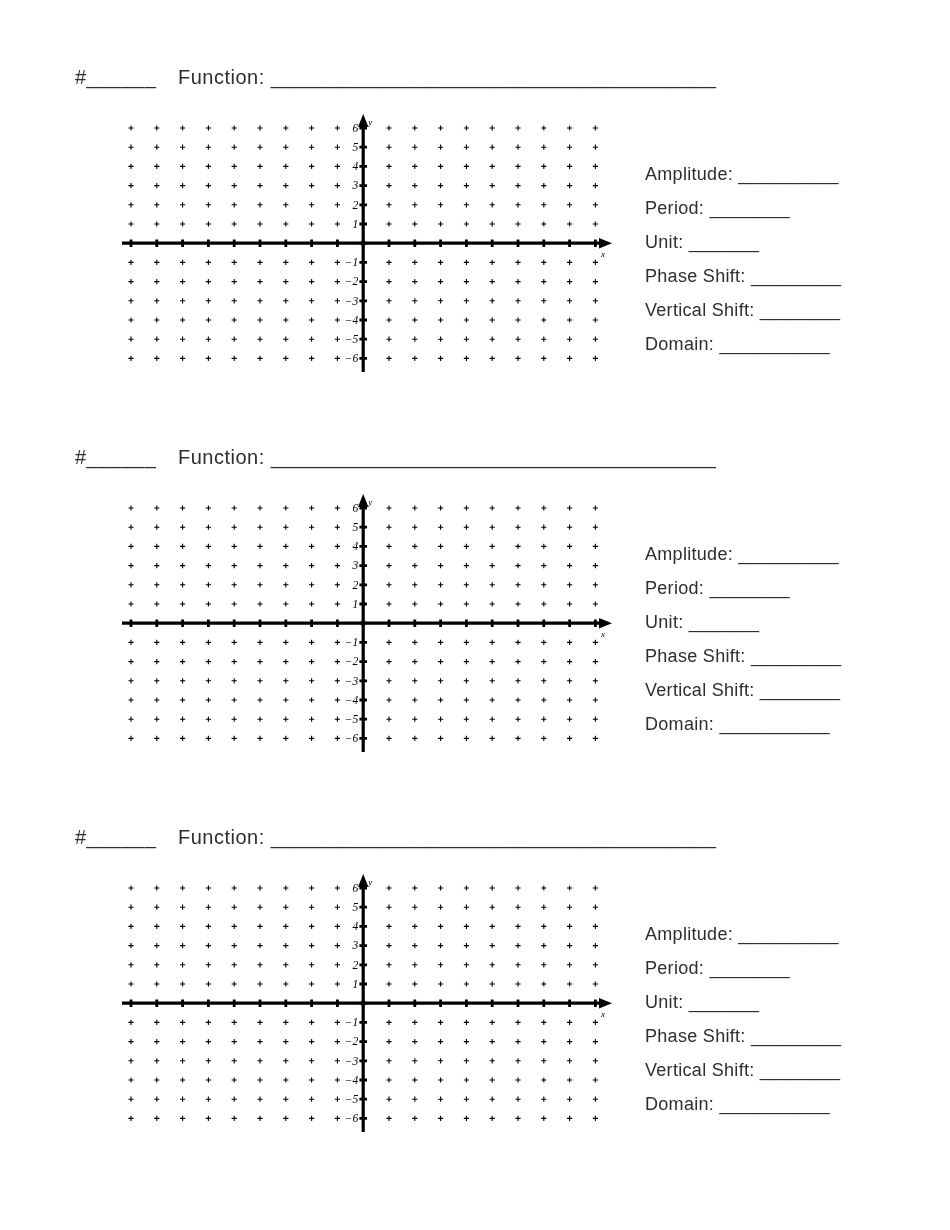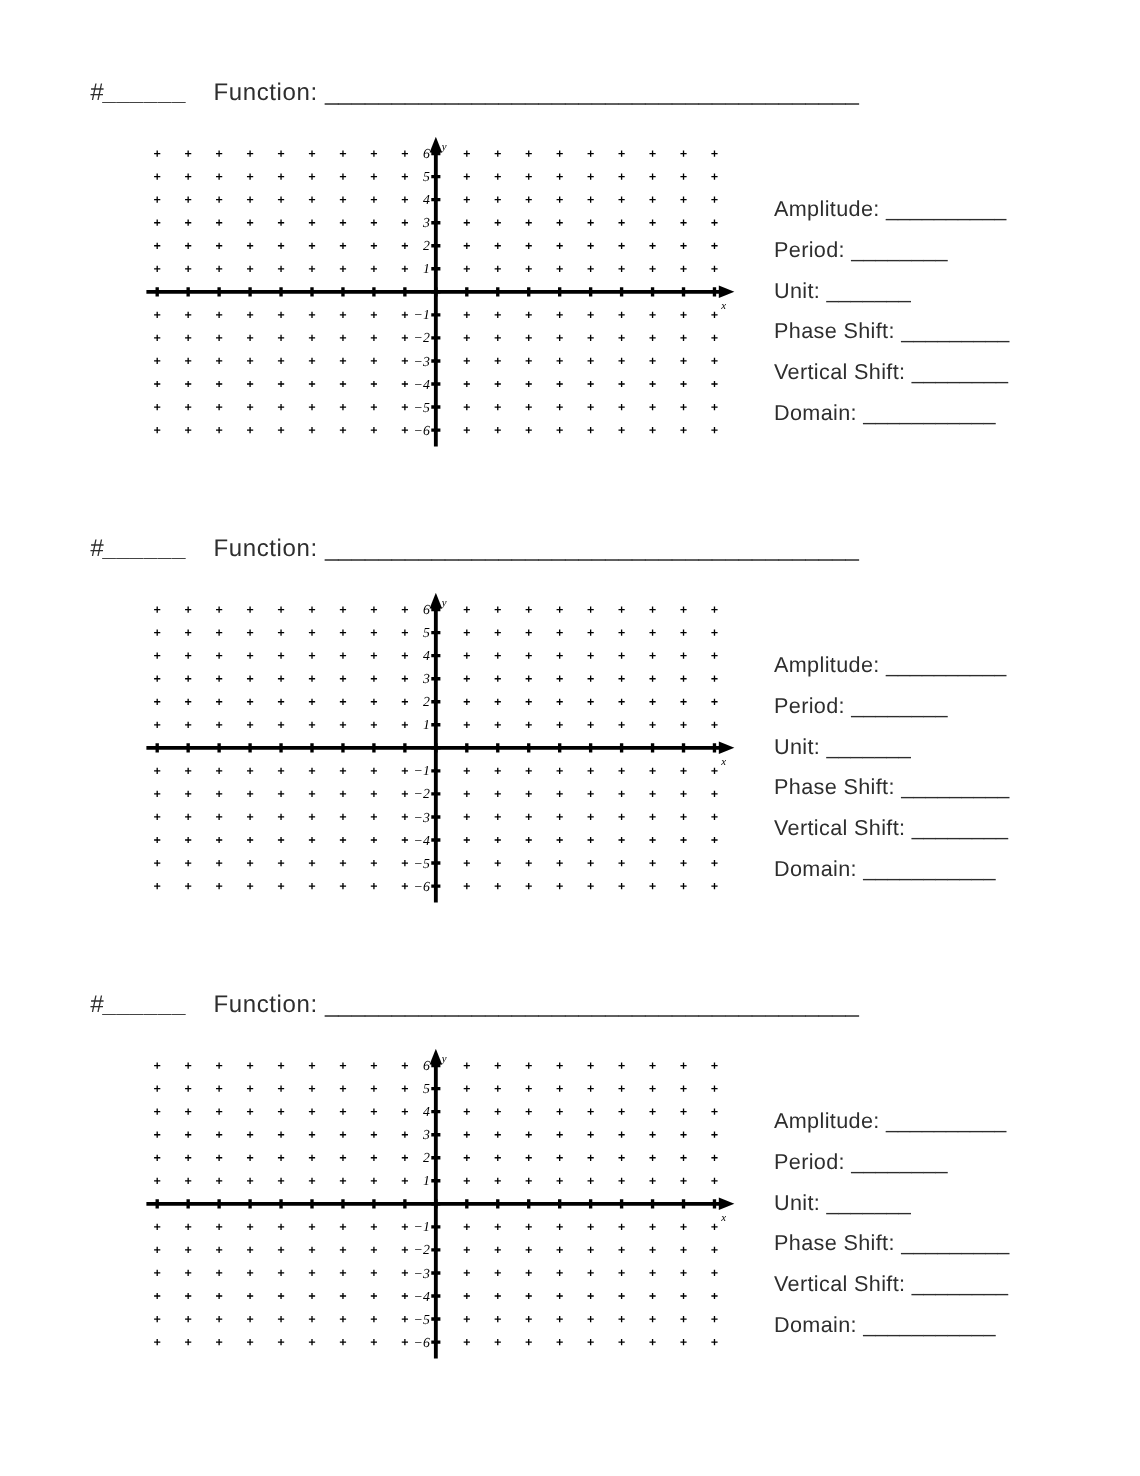--- a/index.html
+++ b/index.html
@@ -1,21 +1,21 @@
 <!DOCTYPE html>
 <html><head>
 <meta charset="utf-8">
 <style>
   html,body{margin:0;padding:0;}
   body{
     width:950px;height:1230px;background:#ffffff;position:relative;
     font-family:"Liberation Sans", sans-serif;color:#2e2e2e;overflow:hidden;
   }
   .section{position:absolute;left:0;width:950px;height:380px;}
-  .hdr-num{position:absolute;left:75px;top:66px;font-size:20px;letter-spacing:.5px;white-space:pre;font-style:italic;}
+  .hdr-num{position:absolute;left:75px;top:66px;font-size:20px;letter-spacing:.5px;white-space:pre;}
   .hdr-func{position:absolute;left:178px;top:66px;font-size:20px;letter-spacing:.5px;white-space:pre;}
   .grid-svg{position:absolute;left:115px;top:112px;width:500px;height:268px;}
   .fields{position:absolute;left:645px;top:129px;margin-top:35px;}
   .field-row{font-size:18px;line-height:21px;margin-bottom:13px;white-space:pre;letter-spacing:.3px;}
   .blank{letter-spacing:0;}
 </style>
 </head>
 <body>
 
 <div class="section" style="top:0">

